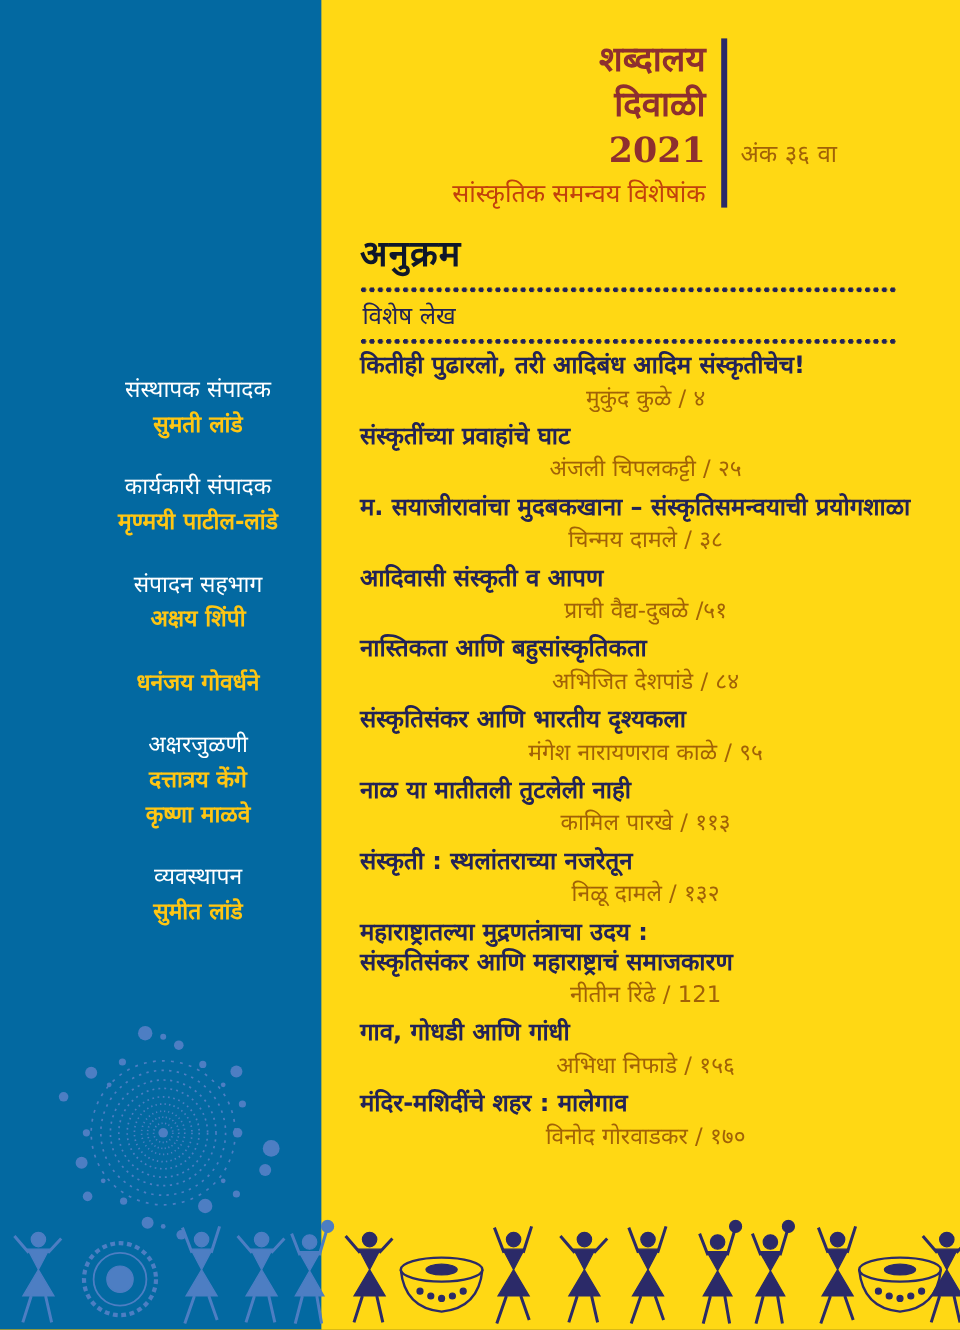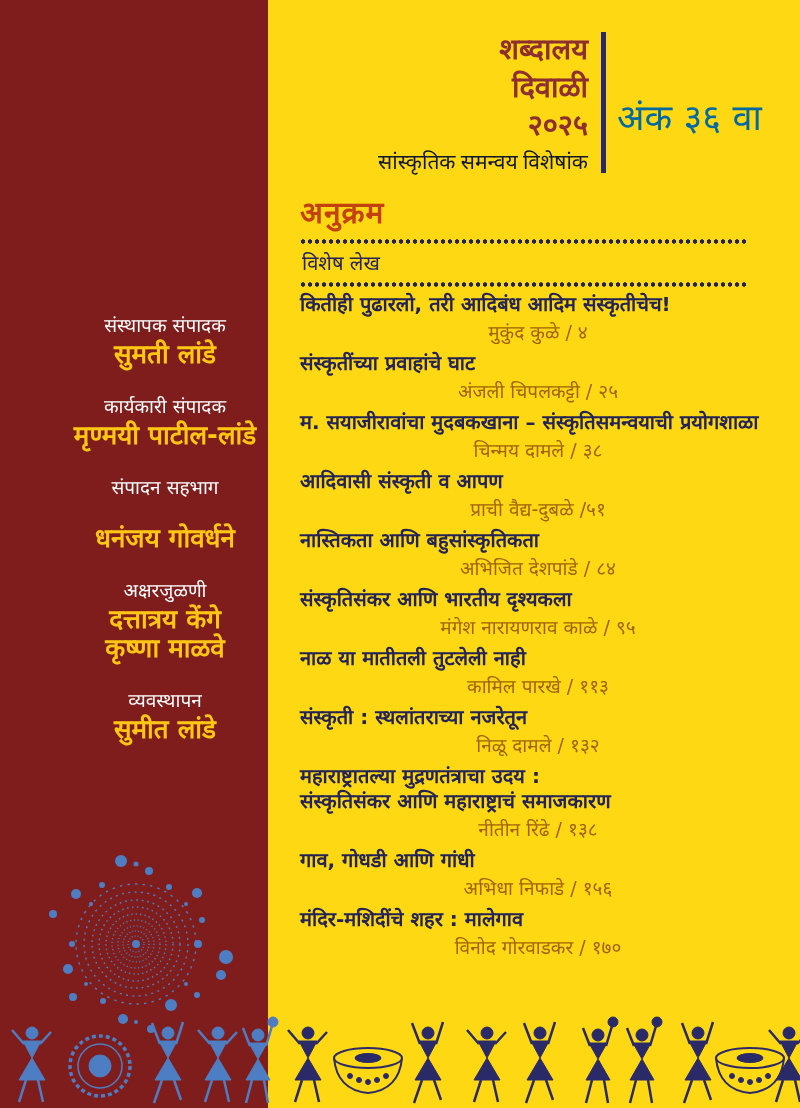--- a/index.html
+++ b/index.html
@@ -12,35 +12,35 @@
     width: 800px; height: 1108px;
     display: flex;
     position: relative;
     overflow: hidden;
     background: #ffd814;
   }
 
   
   .sidebar {
     width: 268px; flex: 0 0 268px;
-    background: #7f1d1d;
+    background: #0369a1;
     position: relative;
     padding-top: 312px;
     padding-left: 48px;
   }
   .credits { text-align: center; padding-left: 14px; }
   .credit { margin-bottom: 24px; }
   .credit-role {
     color: #ffffff;
     font-size: 19px; line-height: 26px;
   }
   .credit-names {
     color: #ffc613;
     font-weight: bold;
-    font-size: 26px; line-height: 29px;
+    font-size: 19px; line-height: 29px;
     white-space: pre-line;
     margin-top: 2px;
   }
   .mandala {
     position: absolute;
     left: 34px; top: 842px;
     width: 205px; height: 205px;
     pointer-events: none;
   }
 
@@ -59,39 +59,39 @@
     color: #8e2f2f;
   }
   .masthead-title-line {
     font-size: 29px; line-height: 38px;
     font-weight: bold;
     font-family: "DejaVu Serif", "Liberation Serif", serif;
   }
   .masthead-subtitle {
     font-size: 21px; line-height: 30px;
     margin-top: 3px;
-    color: #0f172a;
-    font-family: Liberation Serif, serif;
+    color: #c2410c;
+    font-family: Liberation Sans, sans-serif;
   }
   .masthead-divider {
     width: 5px;
     background: #2b2a68;
     margin: 2px 11px 4px 13px;
   }
   .masthead-issue {
     align-self: flex-end;
     margin-bottom: 36px;
-    color: #0369a1;
-    font-size: 36px;
+    color: #a16207;
+    font-size: 20px;
     font-family: "DejaVu Serif", "Liberation Serif", serif;
   }
 
   .contents-heading {
     margin-top: 16px;
-    color: #c2410c;
+    color: #0f172a;
     font-size: 30px; line-height: 40px;
     letter-spacing: 1px;
     font-family: "DejaVu Serif", "Liberation Serif", serif;
   }
   .dotted-rule {
     width: 448px; height: 7px;
     margin-top: 5px;
     background-image: radial-gradient(circle at 3px 3.5px, #232356 2px, rgba(0,0,0,0) 2.3px);
     background-size: 7px 7px;
     background-repeat: repeat-x;
@@ -138,20 +138,21 @@
           <div class="credit-names">सुमती लांडे</div>
         </div>
 
         <div class="credit">
           <div class="credit-role">कार्यकारी संपादक</div>
           <div class="credit-names">मृण्मयी पाटील-लांडे</div>
         </div>
 
         <div class="credit">
           <div class="credit-role">संपादन सहभाग</div>
+          <div class="credit-names">अक्षय शिंपी</div>
         </div>
 
         <div class="credit">
           <div class="credit-names">धनंजय गोवर्धने</div>
         </div>
 
         <div class="credit">
           <div class="credit-role">अक्षरजुळणी</div>
           <div class="credit-names">दत्तात्रय केंगे
 कृष्णा माळवे</div>
@@ -205,21 +206,21 @@
       </g>
     </svg>
   </aside>
 
   <main class="main">
 
     <header class="masthead">
       <div class="masthead-left">
         <div class="masthead-title-line">शब्दालय</div>
         <div class="masthead-title-line">दिवाळी</div>
-        <div class="masthead-title-line">२०२५</div>
+        <div class="masthead-title-line">2021</div>
         <div class="masthead-subtitle">सांस्कृतिक समन्वय विशेषांक</div>
       </div>
       <div class="masthead-divider"></div>
       <div class="masthead-issue">अंक ३६ वा</div>
     </header>
 
     <h1 class="contents-heading">अनुक्रम</h1>
     <div class="dotted-rule"></div>
     <div class="section-label">विशेष लेख</div>
     <div class="dotted-rule"></div>
@@ -263,21 +264,21 @@
         </div>
 
         <div class="toc-entry">
           <div class="toc-title">संस्कृती : स्थलांतराच्या नजरेतून</div>
           <div class="toc-author">निळू दामले / १३२</div>
         </div>
 
         <div class="toc-entry">
           <div class="toc-title">महाराष्ट्रातल्या मुद्रणतंत्राचा उदय :
 संस्कृतिसंकर आणि महाराष्ट्राचं समाजकारण</div>
-          <div class="toc-author">नीतीन रिंढे / १३८</div>
+          <div class="toc-author">नीतीन रिंढे / 121</div>
         </div>
 
         <div class="toc-entry">
           <div class="toc-title">गाव, गोधडी आणि गांधी</div>
           <div class="toc-author">अभिधा निफाडे / १५६</div>
         </div>
 
         <div class="toc-entry">
           <div class="toc-title">मंदिर-मशिदींचे शहर : मालेगाव</div>
           <div class="toc-author">विनोद गोरवाडकर / १७०</div>

